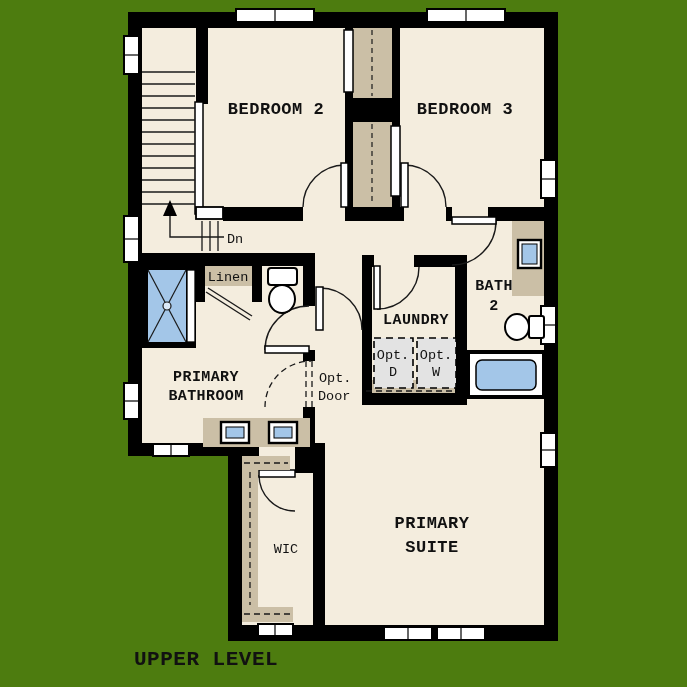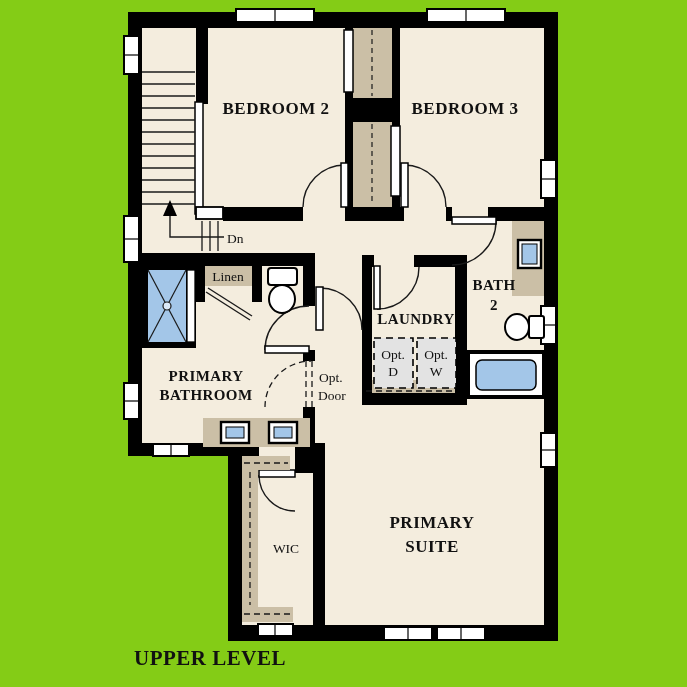--- a/index.html
+++ b/index.html
@@ -1,16 +1,16 @@
 <!DOCTYPE html>
 <html><head>
 <meta charset="utf-8">
 <style>
   html,body{margin:0;padding:0;background:#ffffff;}
-  .page{position:relative;width:687px;height:687px;background:#84cc16;font-family:Liberation Serif, serif;}
+  .page{position:relative;width:687px;height:687px;background:#4d7c0f;font-family:Liberation Mono, monospace;}
   svg{display:block;}
   text{fill:#111111;}
   .room-lbl{font-weight:bold;font-size:17px;letter-spacing:.5px;}
   .room-lbl-sm{font-weight:bold;font-size:15px;letter-spacing:.4px;}
   .note-lbl{font-size:13.5px;}
   .title-lbl{font-weight:bold;font-size:21px;letter-spacing:.5px;}
   .wall{fill:#000000;}
   .floor{fill:#f4edde;}
   .tan{fill:#cbbfa6;}
   .blue{fill:#a3c6e8;}

